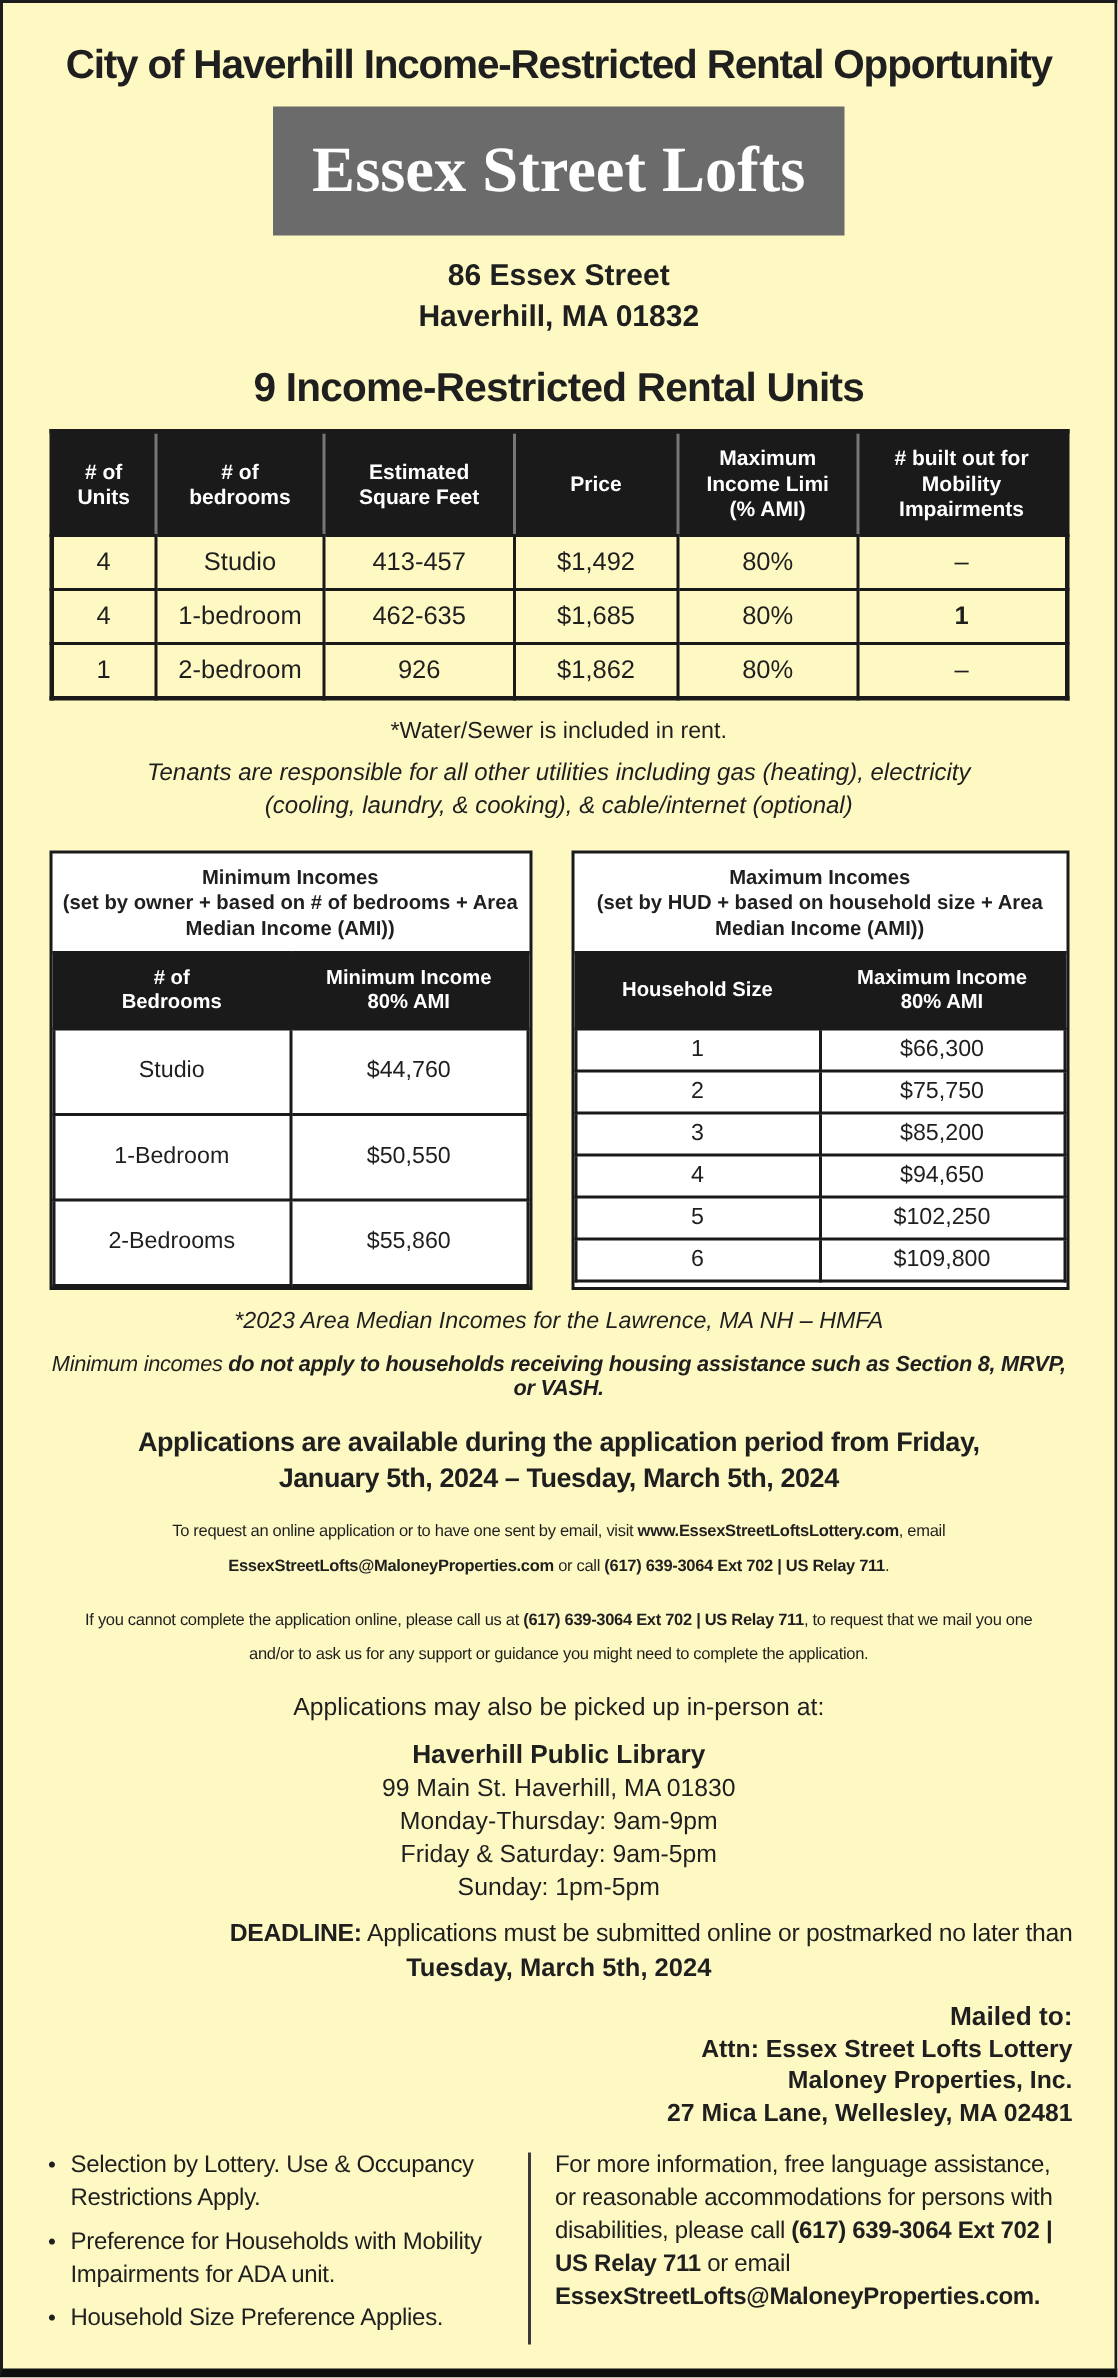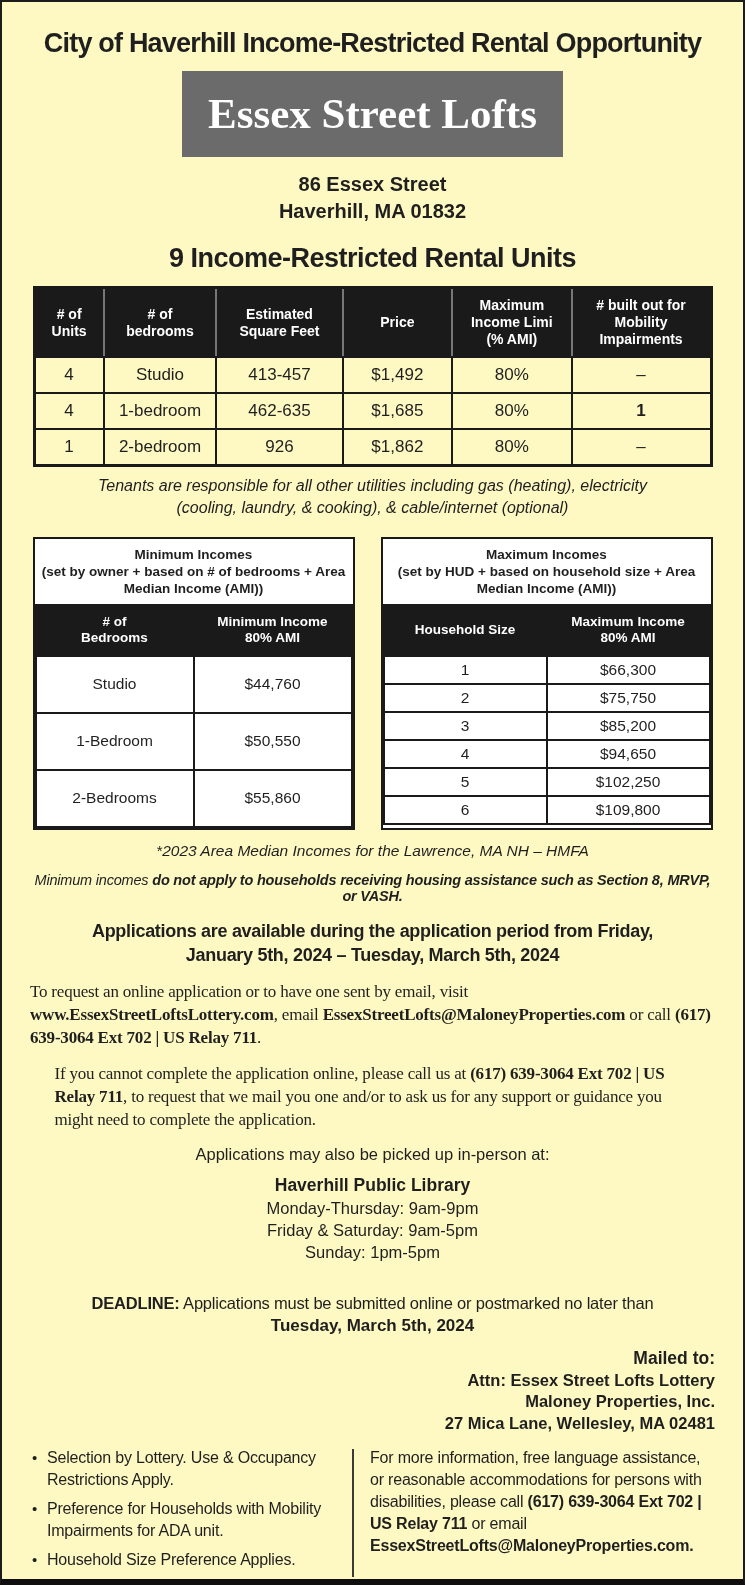--- a/index.html
+++ b/index.html
@@ -39,28 +39,28 @@
   .income-table th { background:#1a1a1a; color:#fff; font-size:13.5px; line-height:16.5px; font-weight:bold;
     border:2px solid #1a1a1a; padding:8px 3px; }
   .income-table th + th { border-left:2px solid #0f766e; }
   .income-table td { border:2px solid #1a1a1a; font-size:15.5px; text-align:center; vertical-align:middle; padding:2px 3px; }
   .income-box.left  .income-table td { height:57px; }
   .income-box.right .income-table td { height:28px; }
   .income-table tr:first-child th { border-top:2px solid #1a1a1a; }
 
   .min-note { margin-top:12px; font-size:14.5px; font-style:italic; text-align:center; letter-spacing:-0.2px; }
   .app-period { margin-top:15px; font-size:18px; font-weight:bold; line-height:24px; text-align:center; letter-spacing:-0.3px; }
-  .para { margin:13px auto 0; font-size:17px; line-height:23px; text-align:left; letter-spacing:-0.2px;font-family:Liberation Serif, serif; }
+  .para { margin:13px auto 0; font-size:11px; line-height:23px; text-align:center; letter-spacing:-0.2px; }
   .para.narrow { max-width:636px; }
   .pickup-intro { margin-top:14px; font-size:16.5px; text-align:center; }
   .library { margin-top:9px; text-align:center; }
   .library-name { font-size:17.5px; font-weight:bold; line-height:24px; }
   .library-line { font-size:16.5px; line-height:22px; }
 
-  .deadline { margin-top:31px; font-size:16.5px; text-align:center; letter-spacing:-0.2px; }
+  .deadline { margin-top:11px; font-size:16.5px; text-align:right; letter-spacing:-0.2px; }
   .deadline-date { font-size:17px; font-weight:bold; margin-top:3px; text-align:center; }
   .mailing { margin-top:11px; text-align:right; }
   .mailing-heading { font-size:17.5px; font-weight:bold; line-height:23px; }
   .mailing-line { font-size:16.5px; font-weight:bold; line-height:21.5px; }
 
   .cols { display:flex; margin:13px auto 0; width:690px; }
   .col-left { width:322px; padding-right:12px; }
   .col-divider { width:2px; background:#3a3a3a; margin:2px 0; }
   .col-right { width:354px; padding-left:16px; font-size:16px; line-height:22px; letter-spacing:-0.2px; }
   .bullets { list-style:none; }
@@ -130,20 +130,21 @@
         <td>1</td>
         <td>2-bedroom</td>
         <td>926</td>
         <td>$1,862</td>
         <td>80%</td>
         <td>–</td>
       </tr>
     </tbody>
   </table>
 
+  <div class="note">*Water/Sewer is included in rent.</div>
   <div class="utilities ml">Tenants are responsible for all other utilities including gas (heating), electricity
 (cooling, laundry, &amp; cooking), &amp; cable/internet (optional)</div>
 
   <div class="income-wrap">
 
     <div class="income-box left">
       <div class="income-title ml">Minimum Incomes
 (set by owner + based on # of bedrooms + Area
 Median Income (AMI))</div>
       <table class="income-table">
@@ -233,20 +234,21 @@
   </div>
 
   <div class="para"><span>To request an online application or to have one sent by email, visit </span><span class="bold">www.EssexStreetLoftsLottery.com</span><span>, email </span><span class="bold">EssexStreetLofts@MaloneyProperties.com</span><span> or call </span><span class="bold">(617) 639-3064 Ext 702 | US Relay 711</span><span>.</span></div>
 
   <div class="para narrow"><span>If you cannot complete the application online, please call us at </span><span class="bold">(617) 639-3064 Ext 702 | US Relay 711</span><span>, to request that we mail you one and/or to ask us for any support or guidance you might need to complete the application.</span></div>
 
   <div class="pickup-intro">Applications may also be picked up in-person at:</div>
 
   <div class="library">
     <div class="library-name">Haverhill Public Library</div>
+    <div class="library-line">99 Main St. Haverhill, MA 01830</div>
     <div class="library-line">Monday-Thursday: 9am-9pm</div>
     <div class="library-line">Friday &amp; Saturday: 9am-5pm</div>
     <div class="library-line">Sunday: 1pm-5pm</div>
   </div>
 
   <div class="deadline"><span class="bold">DEADLINE:</span><span> Applications must be submitted online or postmarked no later than</span></div>
   <div class="deadline-date">Tuesday, March 5th, 2024</div>
 
   <div class="mailing">
     <div class="mailing-heading">Mailed to:</div>

